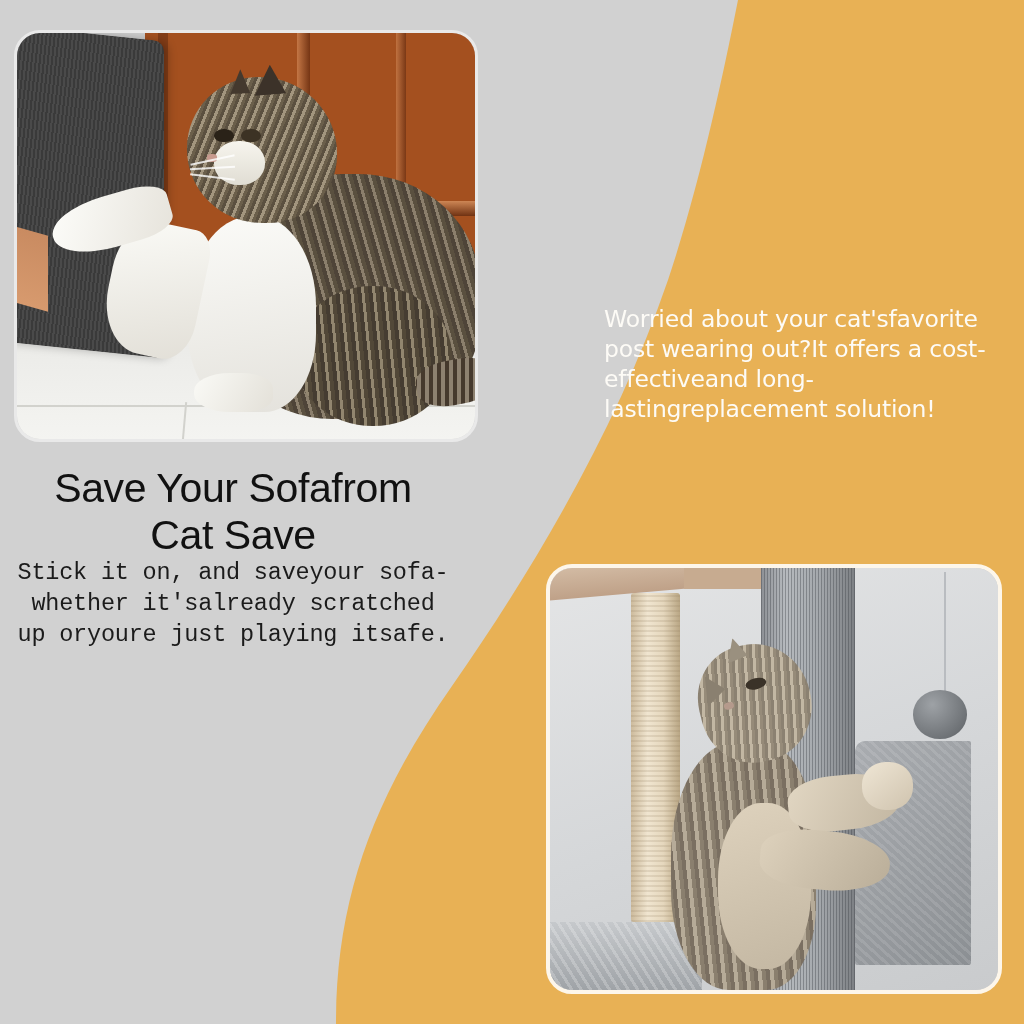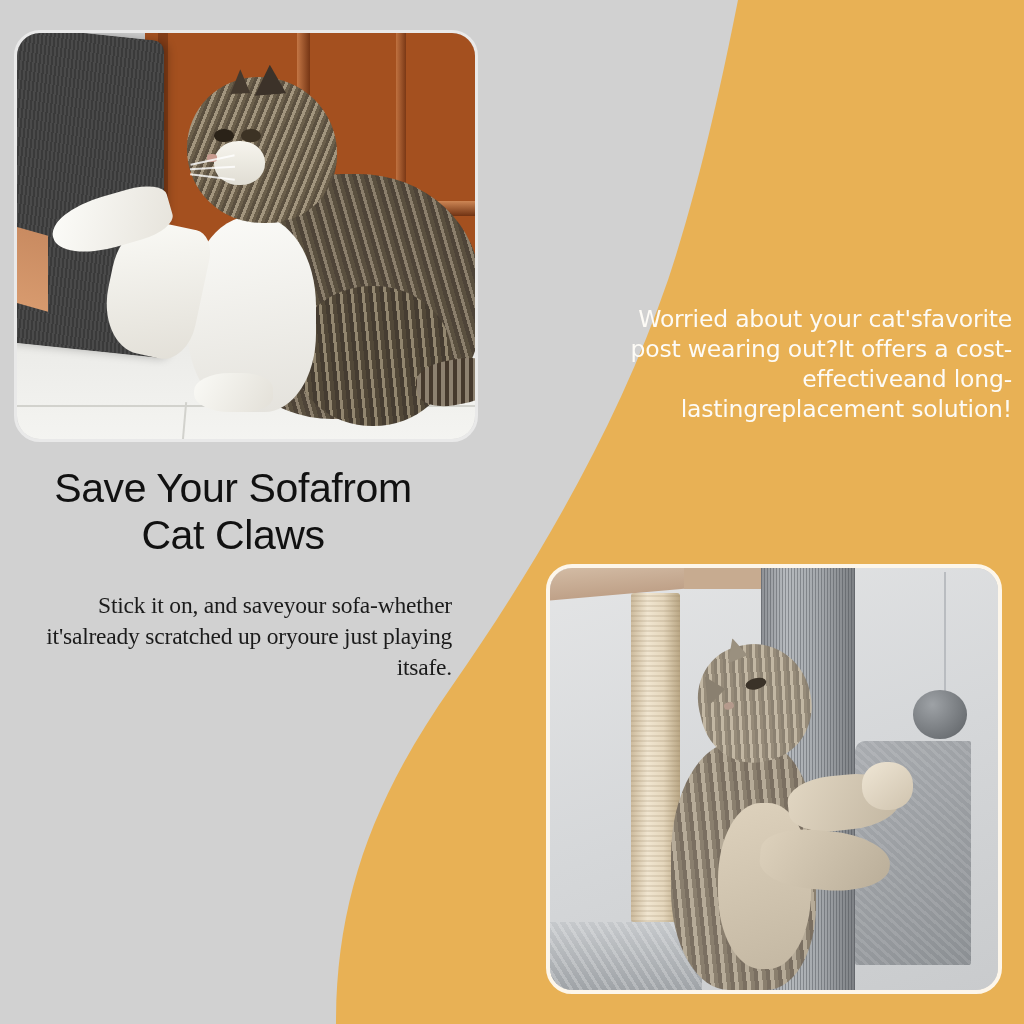--- a/index.html
+++ b/index.html
@@ -291,26 +291,26 @@
   #left-heading {
     font-family:"Liberation Sans", sans-serif;
     font-weight:normal;
     font-size:41px;
     line-height:1.14;
     color:#111111;
     text-align:center;
     letter-spacing:-0.4px;
   }
   #left-body {
-    margin-top:32px;
-    font-family:Liberation Serif, serif;
+    margin-top:0;
+    font-family:Liberation Mono, monospace;
     font-size:23.5px;
     line-height:1.30;
     color:#1b1b1b;
-    text-align:right;
+    text-align:center;
     letter-spacing:-0.2px;
   }
 
   #right-text {
     position:absolute; left:604px; top:296px; width:408px;
     z-index:5;
   }
   #right-heading {
     font-family:"DejaVu Sans", sans-serif;
     font-weight:bold;
@@ -319,21 +319,21 @@
     color:#ffffff;
     text-align:center;
     letter-spacing:-0.3px;
   }
   #right-body {
     margin-top:9px;
     font-family:"DejaVu Sans", sans-serif;
     font-size:23.5px;
     line-height:1.27;
     color:#fdfbf6;
-    text-align:right;
+    text-align:left;
     letter-spacing:-0.2px;
   }
 </style>
 </head>
 <body>
 
 <div id="page">
 
   <svg id="bg-curve" viewBox="0 0 1024 1024" preserveAspectRatio="none">
     <rect x="0" y="0" width="1024" height="1024" fill="#D1D1D1"></rect>
@@ -377,21 +377,21 @@
         <div class="tp-foreleg"></div>
         <div class="tp-paw-up"></div>
         <div class="tp-paw-down"></div>
       </div>
     </div>
   </div>
 
   <div id="left-text">
     <div id="left-heading">
       <div>Save Your Sofafrom</div>
-      <div>Cat Claws</div>
+      <div>Cat Save</div>
     </div>
     <div id="left-body">Stick it on, and saveyour sofa-whether it'salready scratched up oryoure just playing itsafe.</div>
   </div>
 
   <div id="right-text">
     <div id="right-body">Worried about your cat'sfavorite post wearing out?It offers a cost-effectiveand long-lastingreplacement solution!</div>
   </div>
 
   <div class="photo-card" id="photo-bottom">
     <div class="photo-inner">

